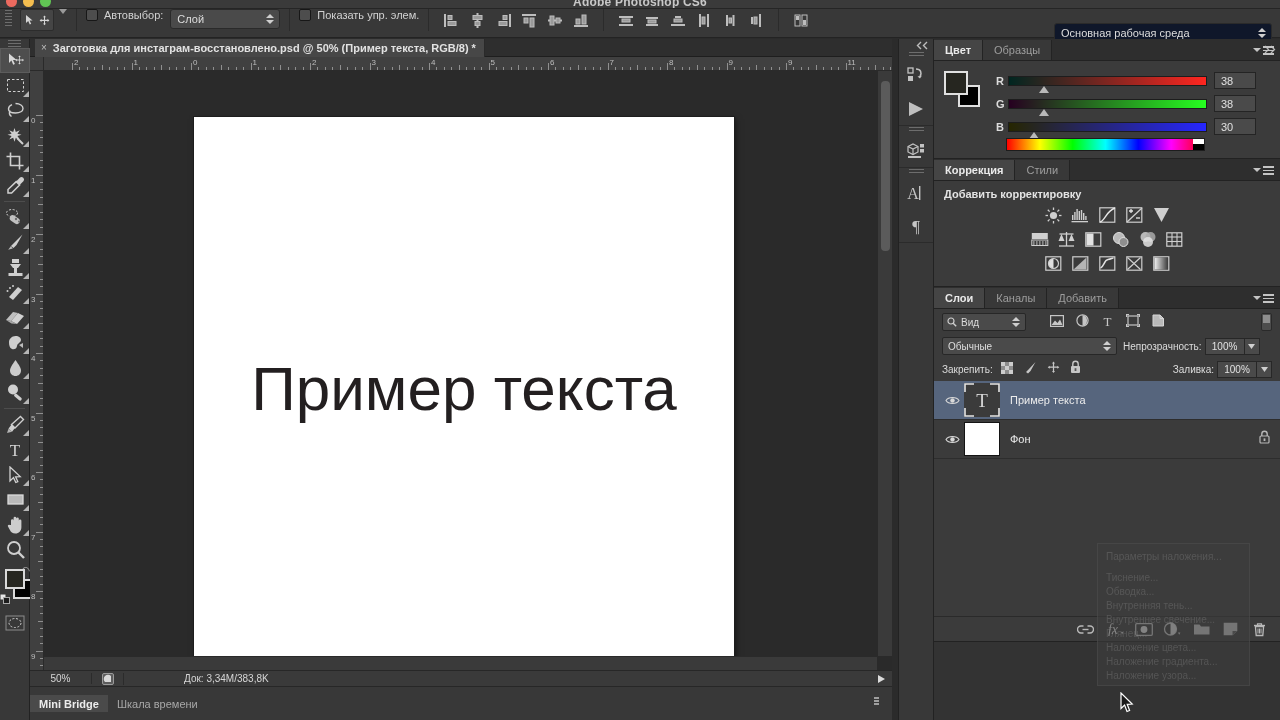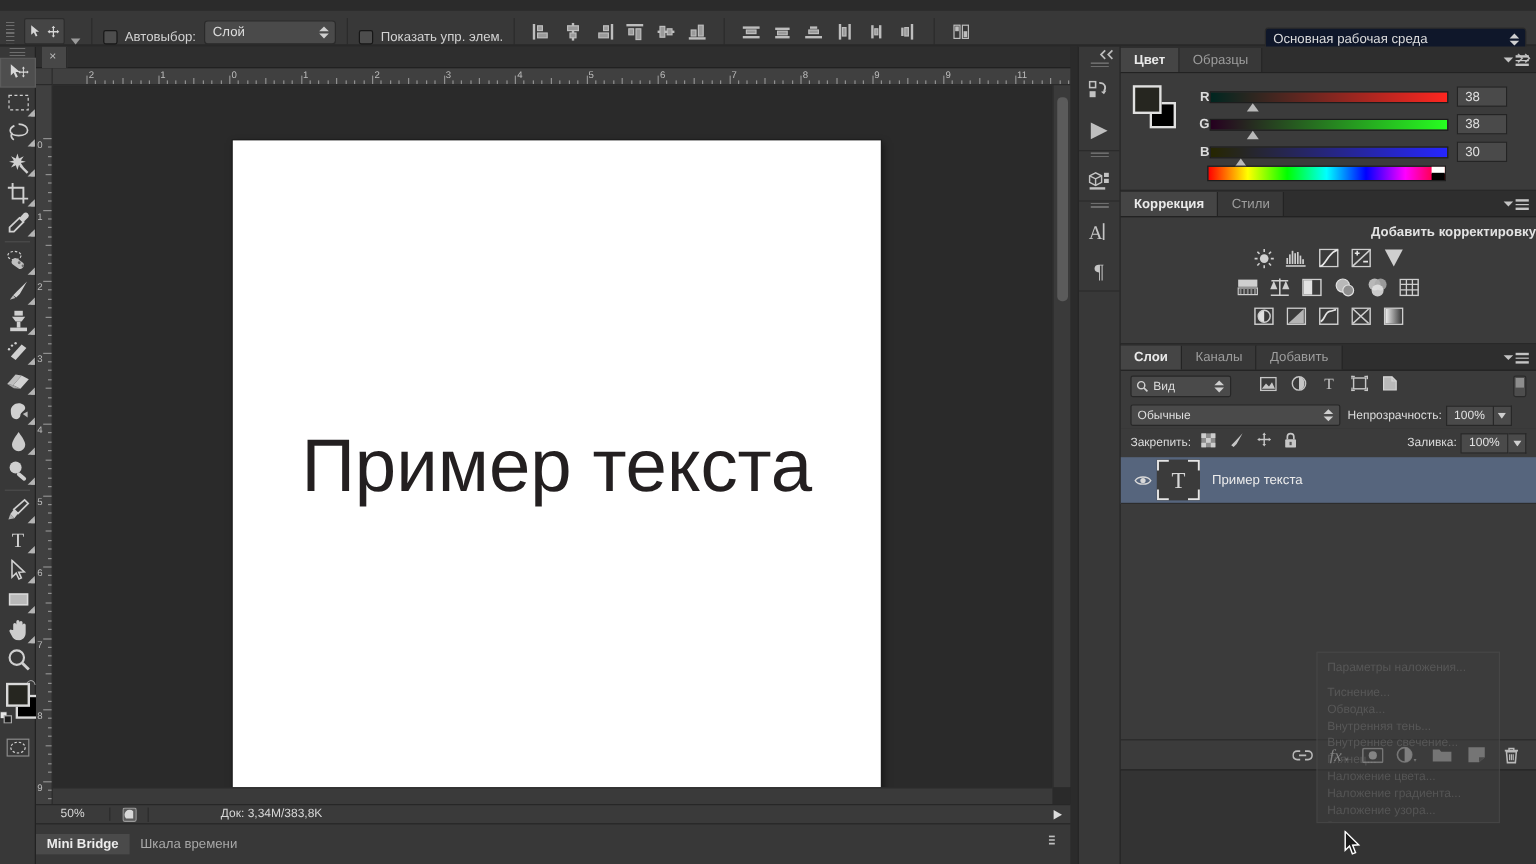--- a/index.html
+++ b/index.html
@@ -25,21 +25,21 @@
   .app-title {
     position:absolute; left:0; top:-5px; width:1280px; text-align:center;
     font-size:12px; font-weight:bold; color:#c8c8c8; letter-spacing:.2px;
   }
 
   
   .optionsbar {
     position:absolute; left:0; top:9px; width:1280px; height:29px;
     background:#383838;
     border-bottom:1px solid #232323;
-    display:flex; align-items:flex-end;
+    display:flex; align-items:flex-start;
   }
   .grip { width:11px; height:20px; margin-left:3px;
     background: repeating-linear-gradient(to bottom, #6d6d6d 0px, #6d6d6d 1px, transparent 1px, transparent 3px);
     background-size: 7px 18px; background-repeat:no-repeat; background-position:center;
   }
   .ob-tool {
     width:34px; height:22px; margin-left:6px;
     background:#454545; border:1px solid #2c2c2c; border-radius:2px;
     display:flex; align-items:center; justify-content:center; gap:1px;
   }
@@ -133,21 +133,21 @@
 
   
   .icondock{position:absolute;left:898px;top:39px;width:36px;height:681px;background:#383838;border-left:1px solid #222;border-right:1px solid #222;}
   .id-collapse{height:12px;display:flex;align-items:center;justify-content:flex-end;padding-right:4px;}
   .id-grp{border-bottom:1px solid #2b2b2b;}
   .id-grip{height:8px;background:repeating-linear-gradient(to bottom,#6d6d6d 0,#6d6d6d 1px,transparent 1px,transparent 3px);background-size:15px 6px;background-repeat:no-repeat;background-position:center;}
   .id-btn{height:33px;display:flex;align-items:center;justify-content:center;}
 
   
   .panels{position:absolute;left:934px;top:39px;width:346px;height:681px;background:#333;}
-  .panel{background:#333;border-bottom:1px solid #222;text-align:right;}
+  .panel{background:#333;border-bottom:1px solid #222;}
   .ptabs{height:22px;background:#2e2e2e;display:flex;align-items:flex-end;position:relative;border-bottom:1px solid #222;}
   .ptab{height:20px;display:flex;align-items:center;padding:0 11px;font-size:11px;color:#9d9d9d;background:#383838;border-right:1px solid #232323;}
   .ptab.act{background:#454545;color:#eaeaea;font-weight:bold;}
   .pmenu{position:absolute;right:6px;top:5px;display:flex;align-items:center;gap:2px;}
   .pmenu .car{width:0;height:0;border-left:4px solid transparent;border-right:4px solid transparent;border-top:4px solid #c4c4c4;}
   .pmenu .lines{display:flex;flex-direction:column;gap:2px;}
   .pmenu .lines i{display:block;width:11px;height:1.5px;background:#c4c4c4;}
   .pcollapse{position:absolute;right:4px;top:1px;}
 
   
@@ -209,20 +209,28 @@
   .gm-sep{height:7px;}
 
   
   .cursor{position:absolute;left:1120px;top:692px;z-index:50;}
 </style>
 </head>
 <body>
 
 <div class="app">
 
+  <div class="titlebar">
+    <div class="traffic">
+      <span class="tl red"></span>
+      <span class="tl yel"></span>
+      <span class="tl grn"></span>
+    </div>
+    <div class="app-title">Adobe Photoshop CS6</div>
+  </div>
 
   <div class="optionsbar">
     <div class="grip"></div>
 
     <div class="ob-tool">
       <svg width="13" height="13" viewBox="0 0 13 13">
           <path d="M1 1 L1 9 L3.2 7 L4.8 10.5 L6.2 9.8 L4.6 6.5 L7.6 6.4 Z" fill="#d6d6d6"></path>
         </svg>
       <svg width="11" height="11" viewBox="0 0 11 11">
           <path d="M5.5 0.5 L7 2.3 H6 V4.8 H8.5 V3.8 L10.4 5.4 L8.5 7 V6 H6 V8.5 H7 L5.5 10.3 L4 8.5 H5 V6 H2.5 V7 L0.6 5.4 L2.5 3.8 V4.8 H5 V2.3 H4 Z" fill="#d6d6d6"></path>
@@ -519,20 +527,21 @@
       <svg width="20" height="16" viewBox="0 0 20 16">
           <rect x="1" y="1" width="18" height="14" fill="none" stroke="#8b8b8b"></rect>
           <ellipse cx="10" cy="8" rx="6" ry="4.5" fill="none" stroke="#d3d3d3" stroke-dasharray="2 1.6"></ellipse>
         </svg>
     </div>
   </div>
 
   <div class="tabbar">
     <div class="doctab">
       <span class="x">×</span>
+      <span class="t">Заготовка для инстаграм-восстановлено.psd @ 50% (Пример текста, RGB/8) *</span>
     </div>
   </div>
 
   <div class="docwrap">
     <div class="ruler-corner"></div>
     <div class="ruler-h" id="rulerH">
         <div class="rt" style="left: 28px; top: 6px; width: 1px; height: 8px;"></div>
         <div class="rlab" style="left: 30px; top: 1px;">2</div>
         <div class="rt" style="left: 35.4375px; top: 10px; width: 1px; height: 4px;"></div>
         <div class="rt" style="left: 42.875px; top: 10px; width: 1px; height: 4px;"></div>
@@ -1200,20 +1209,37 @@
                   <path d="M26 1 H35 V9"></path>
                   <path d="M35 25 V33 H26"></path>
                   <path d="M10 33 H1 V25"></path>
                 </g>
                 <text x="18" y="24" font-family="Liberation Serif, serif" font-size="19" fill="#d7d7d7" text-anchor="middle">T</text>
               </svg>
           </span>
           <span class="lname">Пример текста</span>
         </div>
 
+        <div class="layerrow">
+          <span class="eye">
+            <svg width="15" height="11" viewBox="0 0 15 11">
+                <path d="M1 5.5 C3.5 1.5 11.5 1.5 14 5.5 C11.5 9.5 3.5 9.5 1 5.5 Z" fill="none" stroke="#d8d8d8" stroke-width="1.1"></path>
+                <circle cx="7.5" cy="5.5" r="2.2" fill="#d8d8d8"></circle>
+              </svg>
+          </span>
+          <span class="thumb"></span>
+          <span class="lname">Фон</span>
+          <span class="locki">
+            <svg width="11" height="14" viewBox="0 0 11 14">
+                <path d="M2.8 6 V4 a2.7 2.7 0 0 1 5.4 0 V6" fill="none" stroke="#b8b8b8" stroke-width="1.4"></path>
+                <rect x="1" y="6" width="9" height="7" rx="1" fill="none" stroke="#b8b8b8" stroke-width="1.2"></rect>
+                <rect x="4.6" y="8.4" width="1.8" height="2.6" fill="#b8b8b8"></rect>
+              </svg>
+          </span>
+        </div>
       </div>
 
       <div class="layerfooter">
         <div class="lf-btn">
           <svg width="17" height="11" viewBox="0 0 17 11">
               <path d="M6.5 2 H4 a3.5 3.5 0 0 0 0 7 H6.5" fill="none" stroke="#b9b9b9" stroke-width="1.4"></path>
               <path d="M10.5 2 H13 a3.5 3.5 0 0 1 0 7 H10.5" fill="none" stroke="#b9b9b9" stroke-width="1.4"></path>
               <path d="M5.5 5.5 H11.5" stroke="#b9b9b9" stroke-width="1.4"></path>
             </svg>
         </div>

